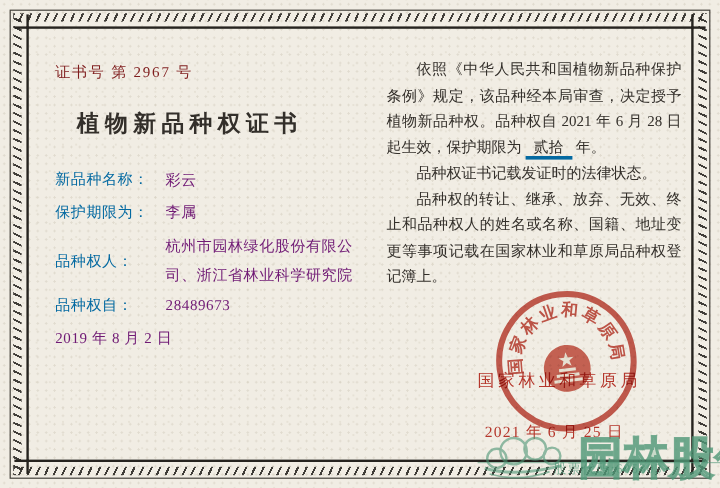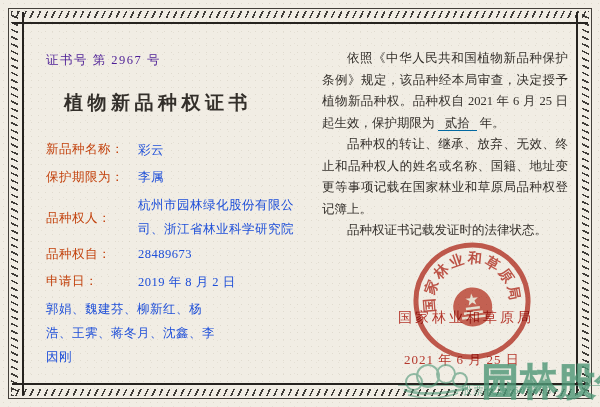--- a/index.html
+++ b/index.html
@@ -18,32 +18,32 @@
   .frame-outer{position:absolute;left:8px;top:8px;right:8px;bottom:8px;border:1px solid #44403a;pointer-events:none;}
   .rope{position:absolute;pointer-events:none;opacity:.9;}
   .rope.h{left:11px;right:11px;height:7px;
     background-image:repeating-linear-gradient(115deg,#2c2925 0 1.6px,transparent 1.6px 6.5px);}
   .rope.v{top:11px;bottom:11px;width:7px;
     background-image:repeating-linear-gradient(25deg,#2c2925 0 1.6px,transparent 1.6px 6.5px);}
   .rope.t{top:11px;} .rope.b{bottom:11px;} .rope.l{left:11px;} .rope.r{right:11px;}
   .frame-inner{position:absolute;left:22px;top:22px;right:22px;bottom:22px;border:2px solid #26231f;pointer-events:none;}
   .ext{position:absolute;background:#26231f;pointer-events:none;}
   
-  .cert-no{position:absolute;left:46px;top:52px;font-size:12.5px;letter-spacing:1.5px;color:#4c1d95;}
+  .cert-no{position:absolute;left:46px;top:52px;font-size:12.5px;letter-spacing:1.5px;color:#7f1d1d;}
   .title{position:absolute;left:64px;top:90px;font-size:19px;font-weight:bold;letter-spacing:4.5px;color:#332f2a;}
   
   .fields{position:absolute;left:46px;top:141px;width:268px;font-size:12.5px;}
   .frow{display:flex;align-items:flex-start;margin-bottom:7px;}
-  .flabel{width:92px;flex:0 0 92px;letter-spacing:.5px;color:#c2410c;line-height:17px;}
-  .fvalue{width:172px;line-height:24px;margin-top:-3.5px;color:#1d4ed8;letter-spacing:.5px;}
+  .flabel{width:92px;flex:0 0 92px;letter-spacing:.5px;color:#0369a1;line-height:17px;}
+  .fvalue{width:172px;line-height:24px;margin-top:-3.5px;color:#701a75;letter-spacing:.5px;}
   .frow.tall{margin-bottom:5px;align-items:center;}
   
   .right-col{position:absolute;left:322px;top:48px;width:246px;font-size:12.5px;line-height:21.5px;text-align:justify;color:#332f2a;}
   .right-col p{margin:0;text-indent:2em;}
-  .uline{border-bottom:1px solid #0369a1;padding:0 7px;}
+  .uline{border-bottom:3px solid #0369a1;padding:0 7px;}
   
   .seal-auth{position:absolute;left:398px;top:309px;font-size:14px;letter-spacing:3px;color:#b5372c;white-space:nowrap;}
   .seal-date{position:absolute;left:404px;top:331px;font-size:13px;letter-spacing:1px;color:#b5372c;white-space:nowrap;margin-top:20px;}
   .seal-svg{position:absolute;left:406px;top:235px;mix-blend-mode:multiply;opacity:.93;transform:rotate(-7deg);}
   
   .wm-logo{position:absolute;left:398px;top:360px;opacity:.6;}
   .wm-brand{position:absolute;left:482px;top:357px;font-size:37px;font-weight:bold;letter-spacing:1px;
     color:rgba(96,164,132,.28);-webkit-text-stroke:1.4px rgba(78,150,118,.75);white-space:nowrap;}
   .wm-code{position:absolute;left:461px;top:383px;font-size:11px;letter-spacing:1px;color:rgba(78,150,118,.7);white-space:nowrap;}
   .wm-line{position:absolute;left:398px;top:385px;width:202px;height:1px;background:rgba(78,150,118,.55);}
@@ -80,32 +80,30 @@
   </div>
   <div class="frow tall">
     <span class="flabel">品种权人：</span>
     <span class="fvalue">杭州市园林绿化股份有限公司、浙江省林业科学研究院</span>
   </div>
   <div class="frow">
     <span class="flabel">品种权自：</span>
     <span class="fvalue">28489673</span>
   </div>
   <div class="frow">
-    <span class="flabel">申请日：</span>
     <span class="fvalue">2019 年 8 月 2 日</span>
   </div>
   <div class="frow tall">
-    <span class="fvalue">郭娟、魏建芬、柳新红、杨浩、王霁、蒋冬月、沈鑫、李因刚</span>
   </div>
 </div>
 
 <div class="right-col">
-  <p><span>依照《中华人民共和国植物新品种保护条例》规定，该品种经本局审查，决定授予植物新品种权。品种权自 2021 年 6 月 25 日起生效，保护期限为</span> <span class="uline">贰拾</span> <span>年。</span></p>
+  <p><span>依照《中华人民共和国植物新品种保护条例》规定，该品种经本局审查，决定授予植物新品种权。品种权自 2021 年 6 月 28 日起生效，保护期限为</span> <span class="uline">贰拾</span> <span>年。</span></p>
+  <p>品种权证书记载发证时的法律状态。</p>
   <p>品种权的转让、继承、放弃、无效、终止和品种权人的姓名或名称、国籍、地址变更等事项记载在国家林业和草原局品种权登记簿上。</p>
-  <p>品种权证书记载发证时的法律状态。</p>
 </div>
 
 <div class="seal-auth">国家林业和草原局</div>
 <div class="seal-date">2021 年 6 月 25 日</div>
 
 <svg class="seal-svg" width="132" height="132" viewBox="0 0 132 132">
   <circle cx="66" cy="66" r="56" fill="none" stroke="#bd392c" stroke-width="5" opacity="0.88"></circle>
   <path id="ringPath" d="M 31.6 82.1 A 38 38 0 1 1 100.4 82.1" fill="none"></path>
   <text font-size="14" fill="#bd392c" letter-spacing="2.5" font-weight="bold" opacity="0.9">
     <textPath href="#ringPath" startOffset="50%" text-anchor="middle">国家林业和草原局</textPath>

